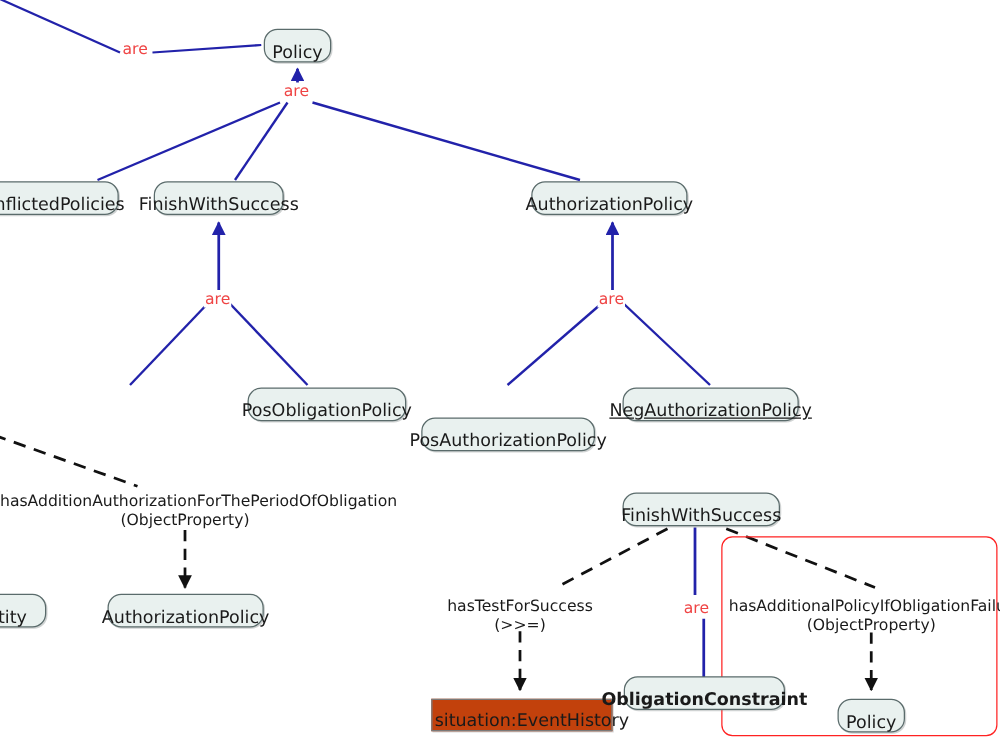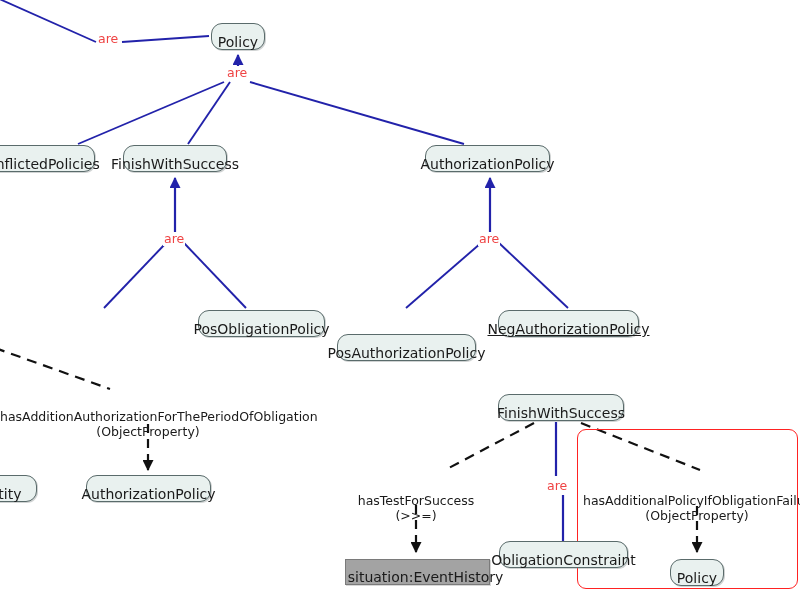--- a/index.html
+++ b/index.html
@@ -34,21 +34,21 @@
     font-size: 14px;
     line-height: 1;
   }
   .node.rounded {
     background: #e9f1ef;
     border: 1.6px solid #5a6b6b;
     border-radius: 11px;
     box-shadow: 1px 1px 0 rgba(120,130,130,0.35);
   }
   .node.rect {
-    background: #a3a3a3;
+    background: #c2410c;
     border: 1.6px solid #7a7a7a;
     border-radius: 0;
     box-shadow: 1px 1px 0 rgba(140,140,140,0.35);
     padding-left: 16px;
   }
   .edge-label {
     position: absolute;
     font-size: 12.5px;
     color: #1a1a1a;
     white-space: nowrap;
@@ -60,21 +60,20 @@
     color: #ef4444;
     padding: 0 1px;
   }
   .prop-label {
     position: absolute;
     font-size: 12.5px;
     color: #1a1a1a;
     text-align: center;
     line-height: 1.2;
     white-space: nowrap;
-    margin-top: 16px;
   }
   .prop-label .l2 { display: block; }
   #highlight-box {
     position: absolute;
     box-sizing: border-box;
     border: 1.6px solid #ff2222;
     border-radius: 9px;
     background: transparent;
   }
 </style>
@@ -174,21 +173,21 @@
   </div>
 
   <div class="node rounded" style="left:498px; top:394px; width:126px; height:27px;">
     <span>FinishWithSuccess</span>
   </div>
 
   <div class="node rect" style="left:345px; top:559px; width:145px; height:26px;">
     <span>situation:EventHistory</span>
   </div>
 
-  <div class="node rounded" style="left:499px; top:541px; width:129px; height:27px;">
+  <div class="node rounded" style="left:499px; top:541px; width:129px; height:27px;font-weight:bold;">
     <span>ObligationConstraint</span>
   </div>
 
   <div class="node rounded" style="left:670px; top:559px; width:54px; height:27px;">
     <span>Policy</span>
   </div>
 
   <div class="edge-label are" style="left:97px; top:32px;">are</div>
 
   <div class="edge-label are" style="left:226px; top:66px;">are</div>

